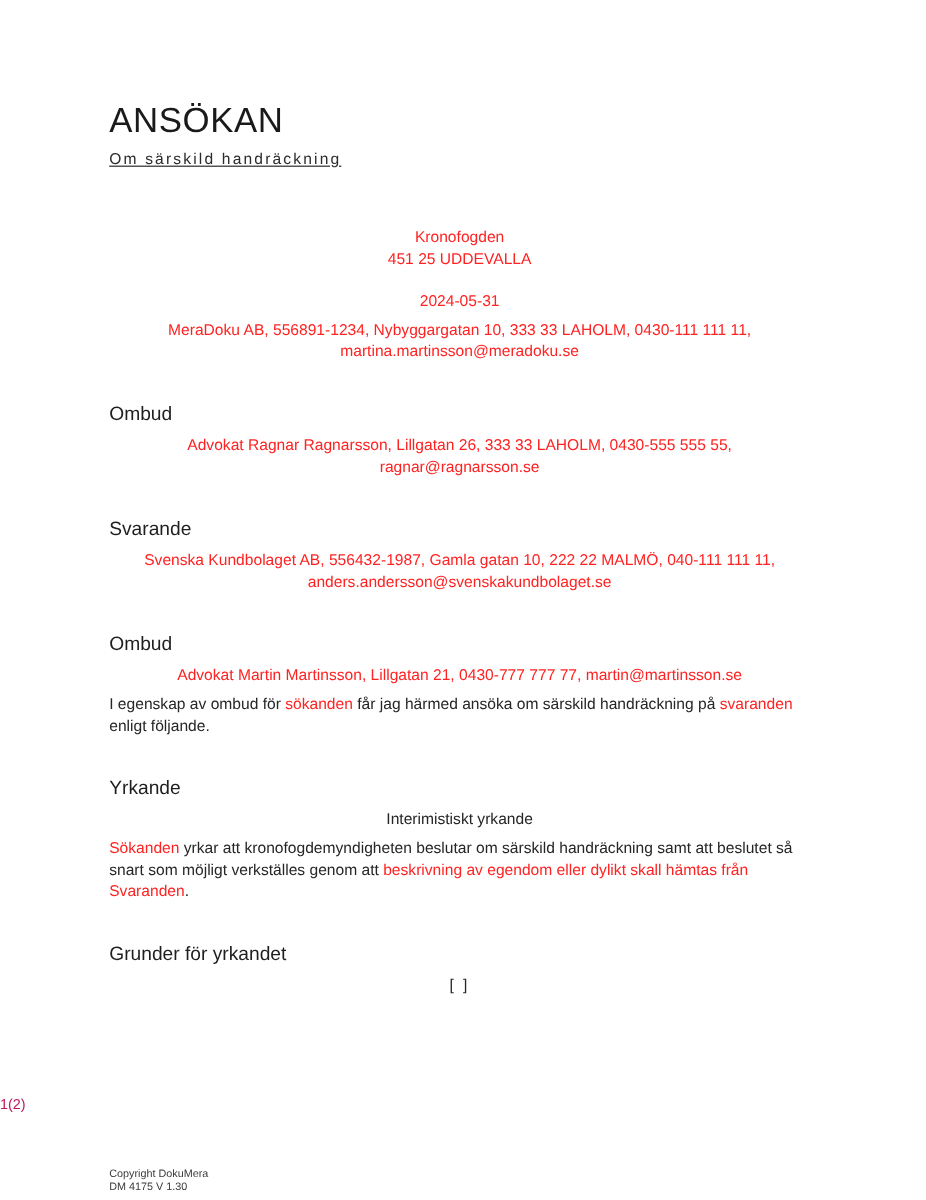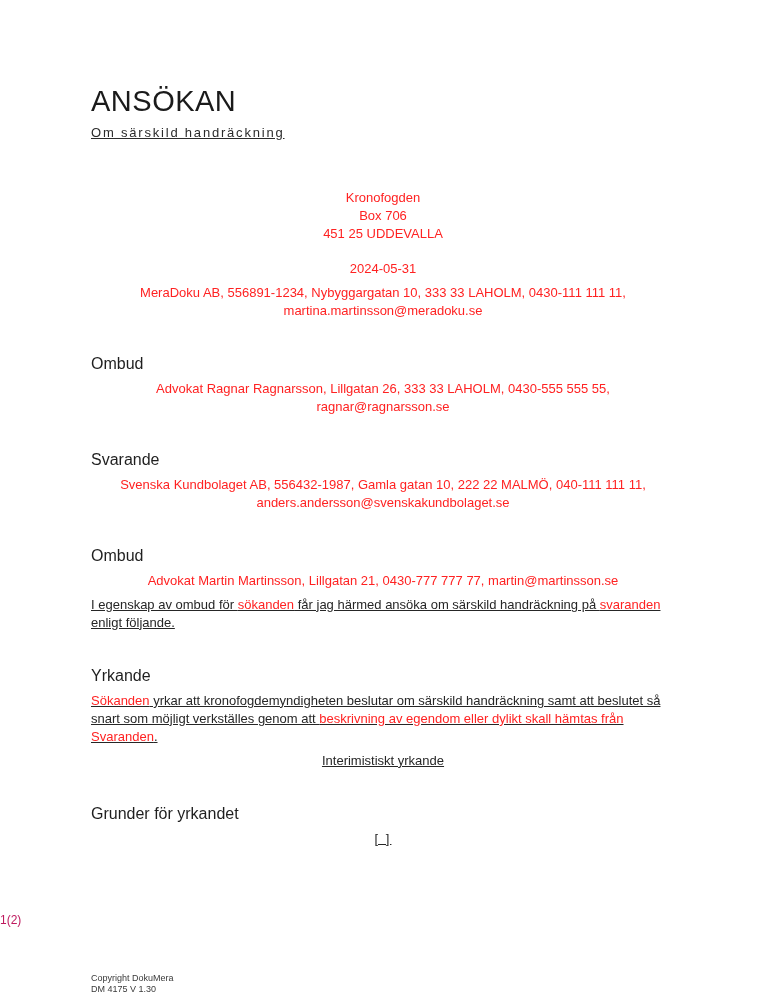--- a/index.html
+++ b/index.html
@@ -53,21 +53,21 @@
     font-weight: 400;
     color: var(--heading);
     line-height: 20px;
   }
   p.details, p.body-par {
     margin-top: 6px;
     font-size: 13px;
     line-height: 18px;
     max-width: 592px;
   }
-  p.body-par { color: var(--text); text-decoration: underline; }
+  p.body-par { color: var(--text); }
   .intro-par { margin-top: 19px; }
   .interim-par { margin-top: 15px; }
   .cost-par { margin-top: 21px; }
   .placeholder-par { margin-top: 7px; letter-spacing: 2px; }
   .page-number {
     position: absolute;
     top: 913px;
     left: 0;
     width: 772px;
     text-align: left;
@@ -86,43 +86,42 @@
 </head>
 <body>
 
 <div class="page">
 
   <h1 class="doc-title">ANSÖKAN</h1>
   <div class="doc-subtitle">Om särskild handräckning</div>
 
   <div class="recipient red">
     <div>Kronofogden</div>
-    <div>Box 706</div>
     <div>451 25 UDDEVALLA</div>
   </div>
 
   <div class="date-line red">2024-05-31</div>
 
   <p class="details red">MeraDoku AB, 556891-1234, Nybyggargatan 10, 333 33 LAHOLM, 0430-111 111 11, martina.martinsson@meradoku.se</p>
 
   <h2 class="section-heading">Ombud</h2>
   <p class="details red">Advokat Ragnar Ragnarsson, Lillgatan 26, 333 33 LAHOLM, 0430-555 555 55, ragnar@ragnarsson.se</p>
 
   <h2 class="section-heading">Svarande</h2>
   <p class="details red">Svenska Kundbolaget AB, 556432-1987, Gamla gatan 10, 222 22 MALMÖ, 040-111 111 11, anders.andersson@svenskakundbolaget.se</p>
 
   <h2 class="section-heading">Ombud</h2>
   <p class="details red">Advokat Martin Martinsson, Lillgatan 21, 0430-777 777 77, martin@martinsson.se</p>
 
   <p class="body-par intro-par"><span>I egenskap av ombud för </span><span class="red">sökanden</span><span> får jag härmed ansöka om särskild handräckning på </span><span class="red">svaranden</span><span> enligt följande.</span></p>
 
   <h2 class="section-heading">Yrkande</h2>
+  <p class="body-par interim-par red">Interimistiskt yrkande</p>
+
   <p class="body-par"><span class="red">Sökanden</span><span> yrkar att kronofogdemyndigheten beslutar om särskild handräckning samt att beslutet så snart som möjligt verkställes genom att </span><span class="red">beskrivning av egendom eller dylikt skall hämtas från Svaranden</span><span>.</span></p>
-
-  <p class="body-par interim-par red">Interimistiskt yrkande</p>
 
 
   <h2 class="section-heading">Grunder för yrkandet</h2>
   <p class="body-par placeholder-par red">[ ]</p>
 
   <div class="page-number">1(2)</div>
 
   <div class="page-footer">
     <div>Copyright DokuMera</div>
     <div>DM 4175 V 1.30</div>

